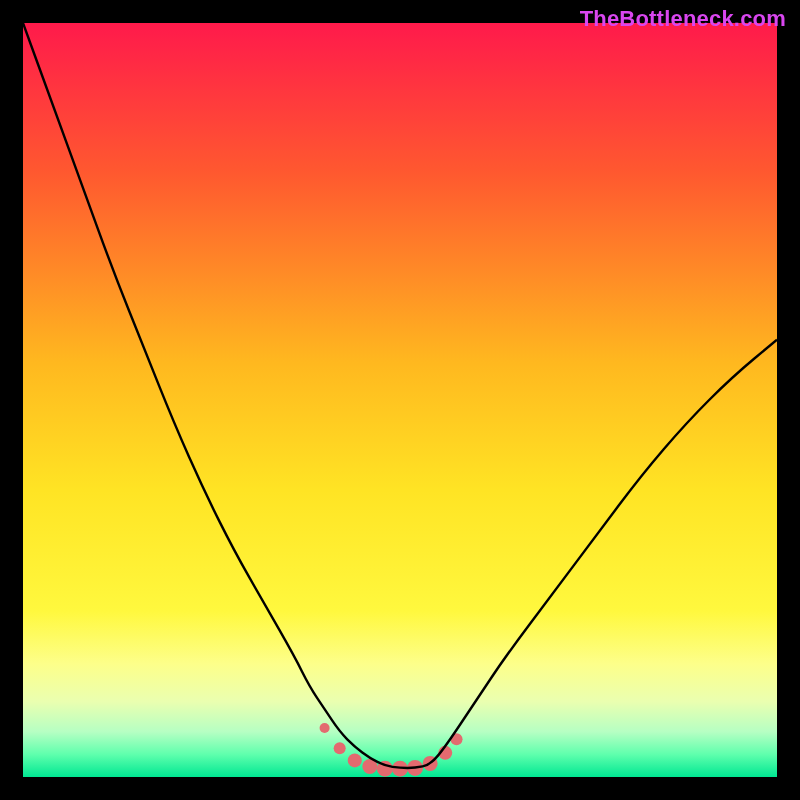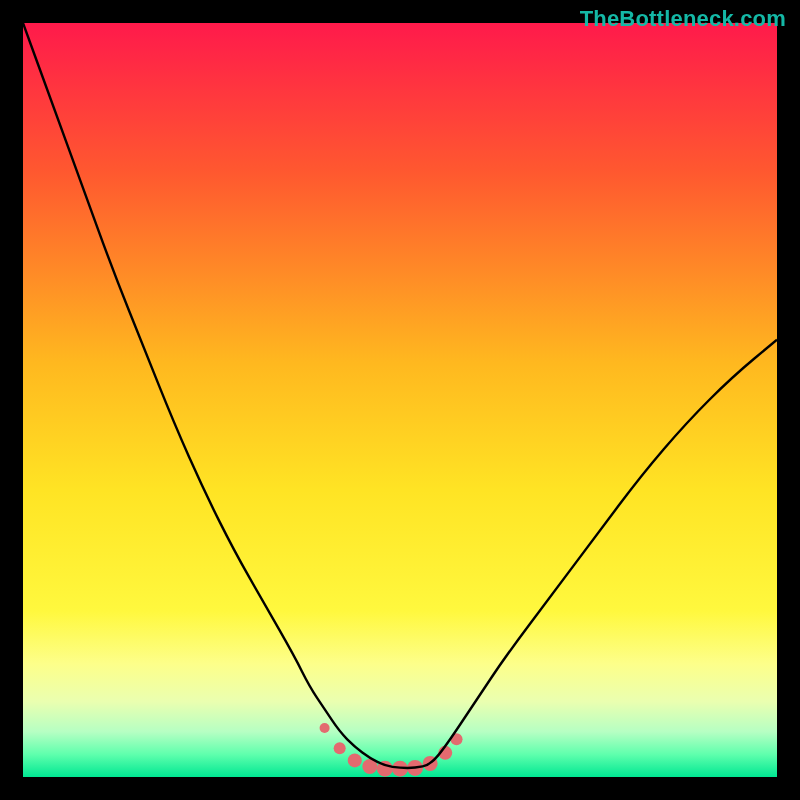--- a/index.html
+++ b/index.html
@@ -14,21 +14,21 @@
   .frame {
     position: relative;
     width: 800px;
     height: 800px;
     background: #000;
   }
   .watermark {
     position: absolute;
     top: 6px;
     right: 14px;
-    color: #14b8a6;
+    color: #d946ef;
     font-size: 22px;
     font-weight: 600;
     letter-spacing: 0.2px;
     z-index: 20;
     user-select: none;
   }
   .plot-wrap {
     position: absolute;
     left: 23px;
     top: 23px;

